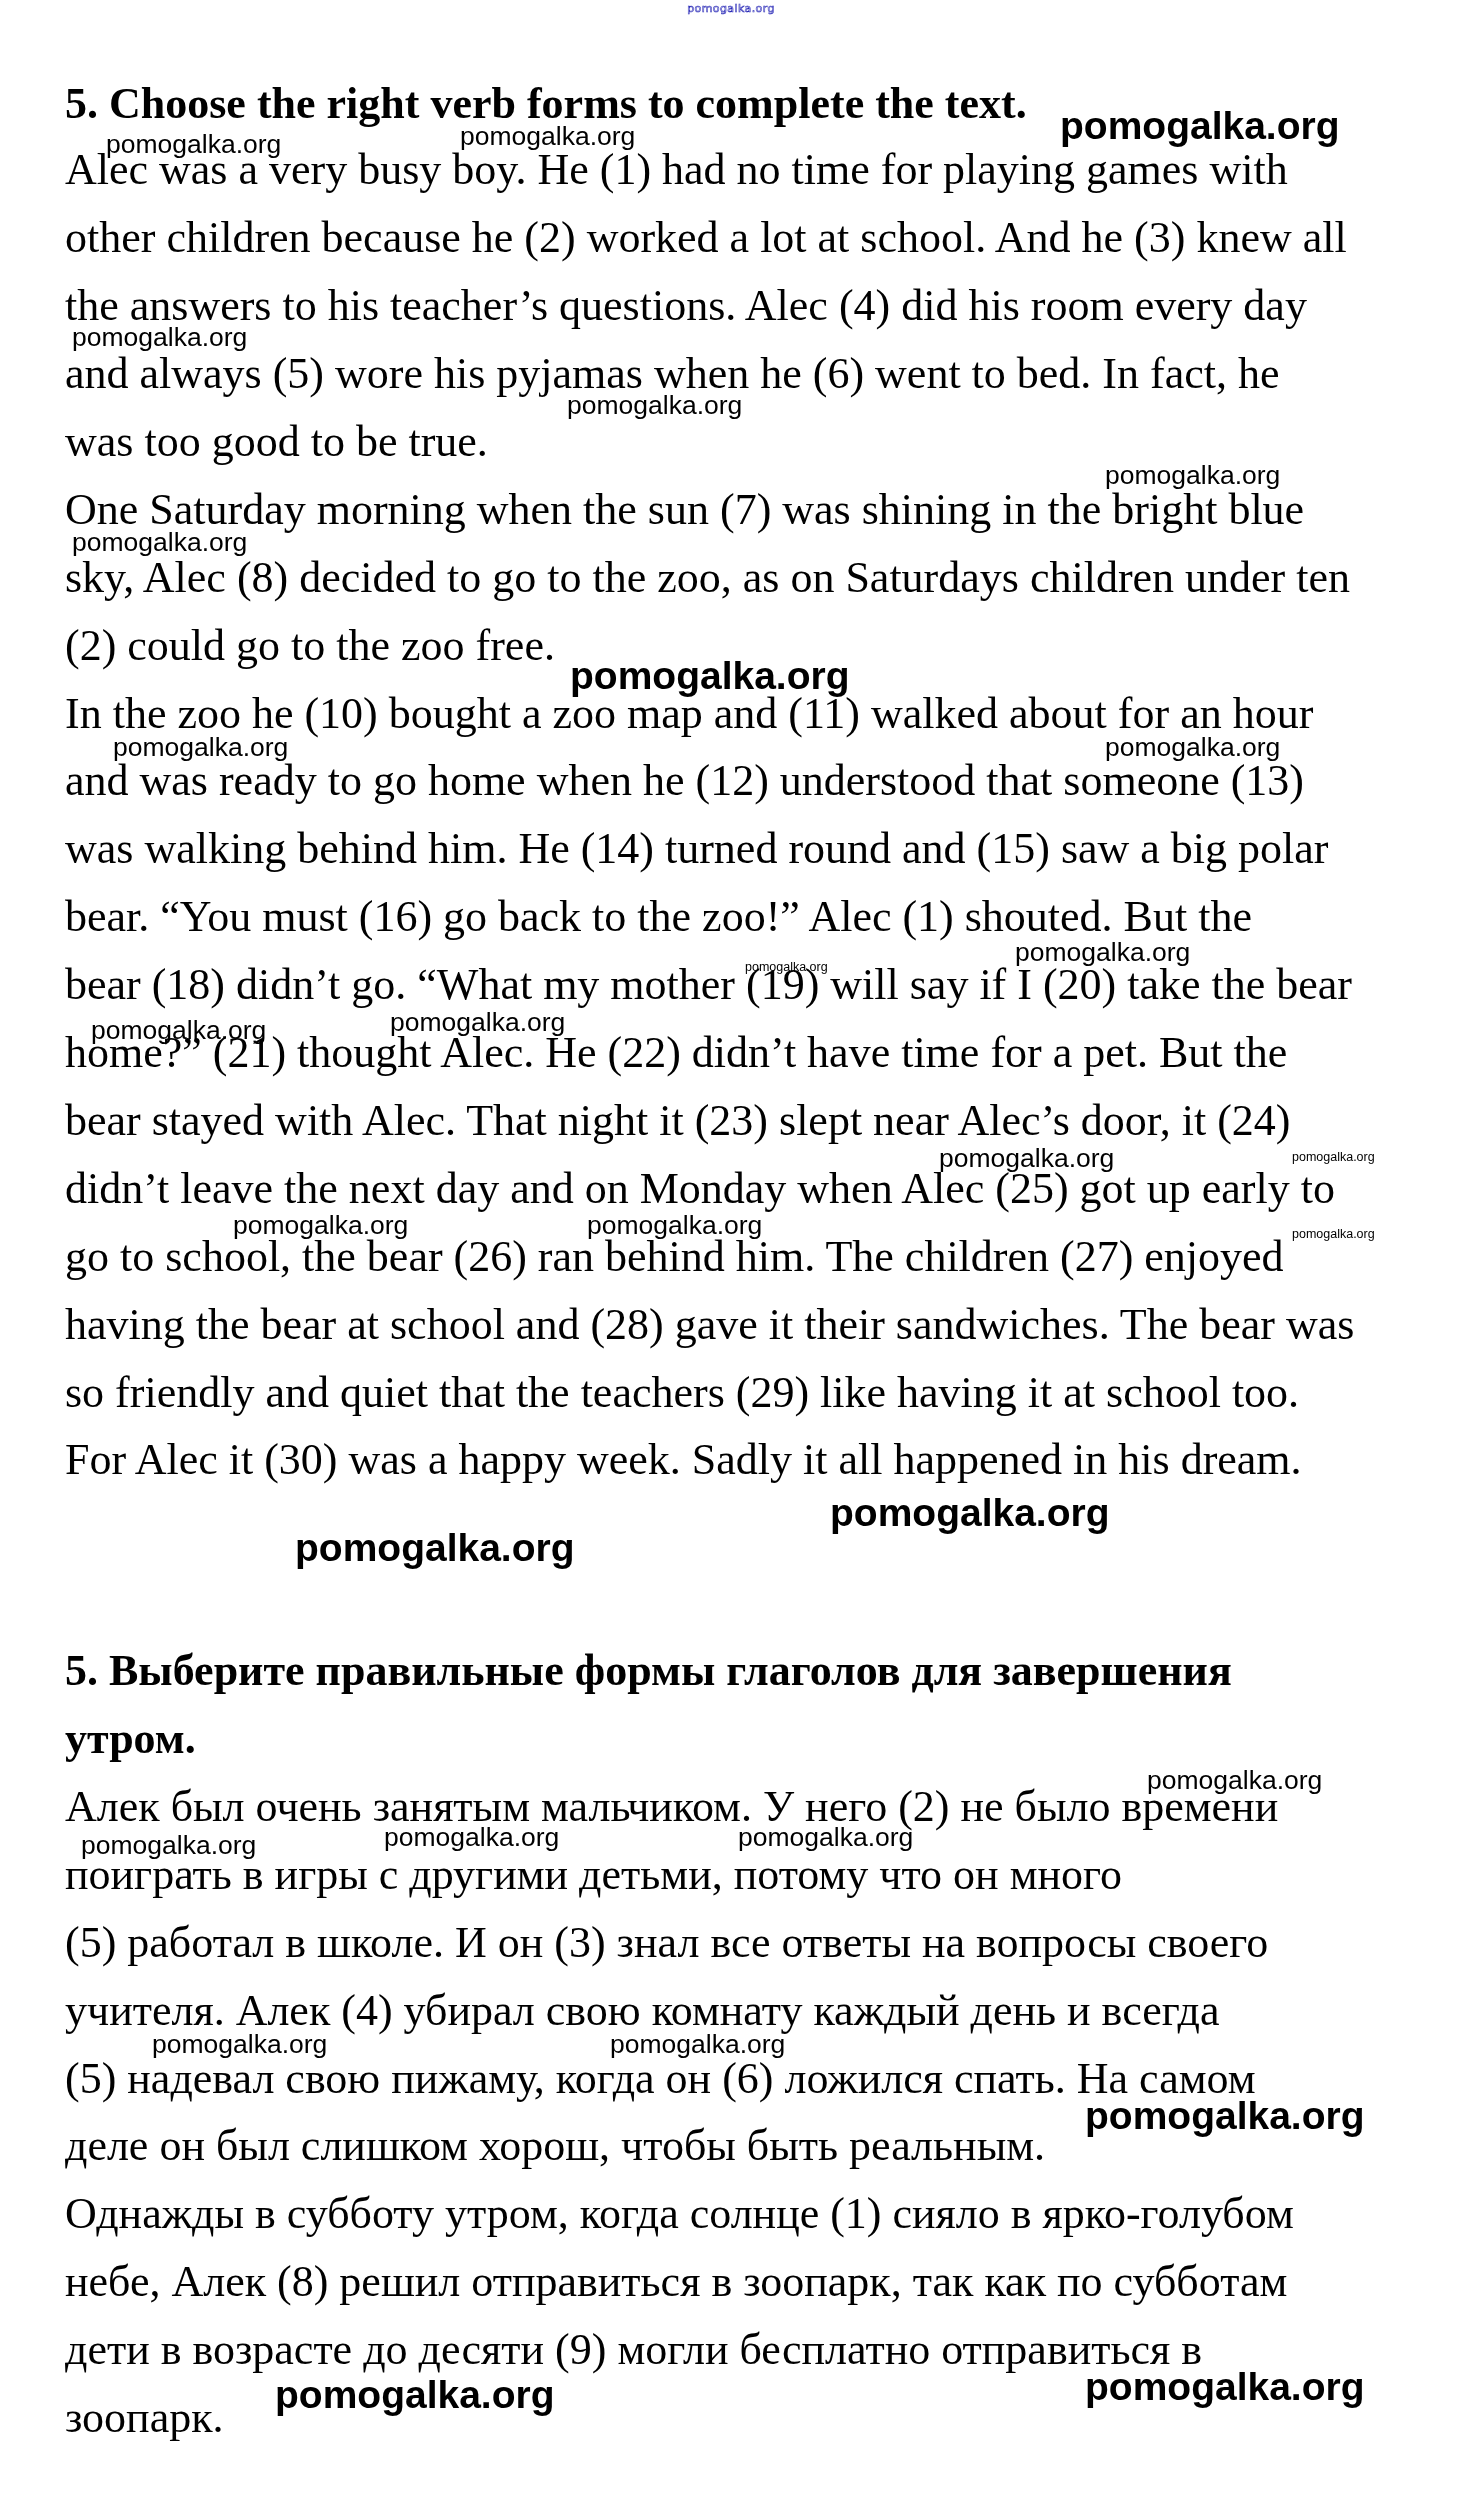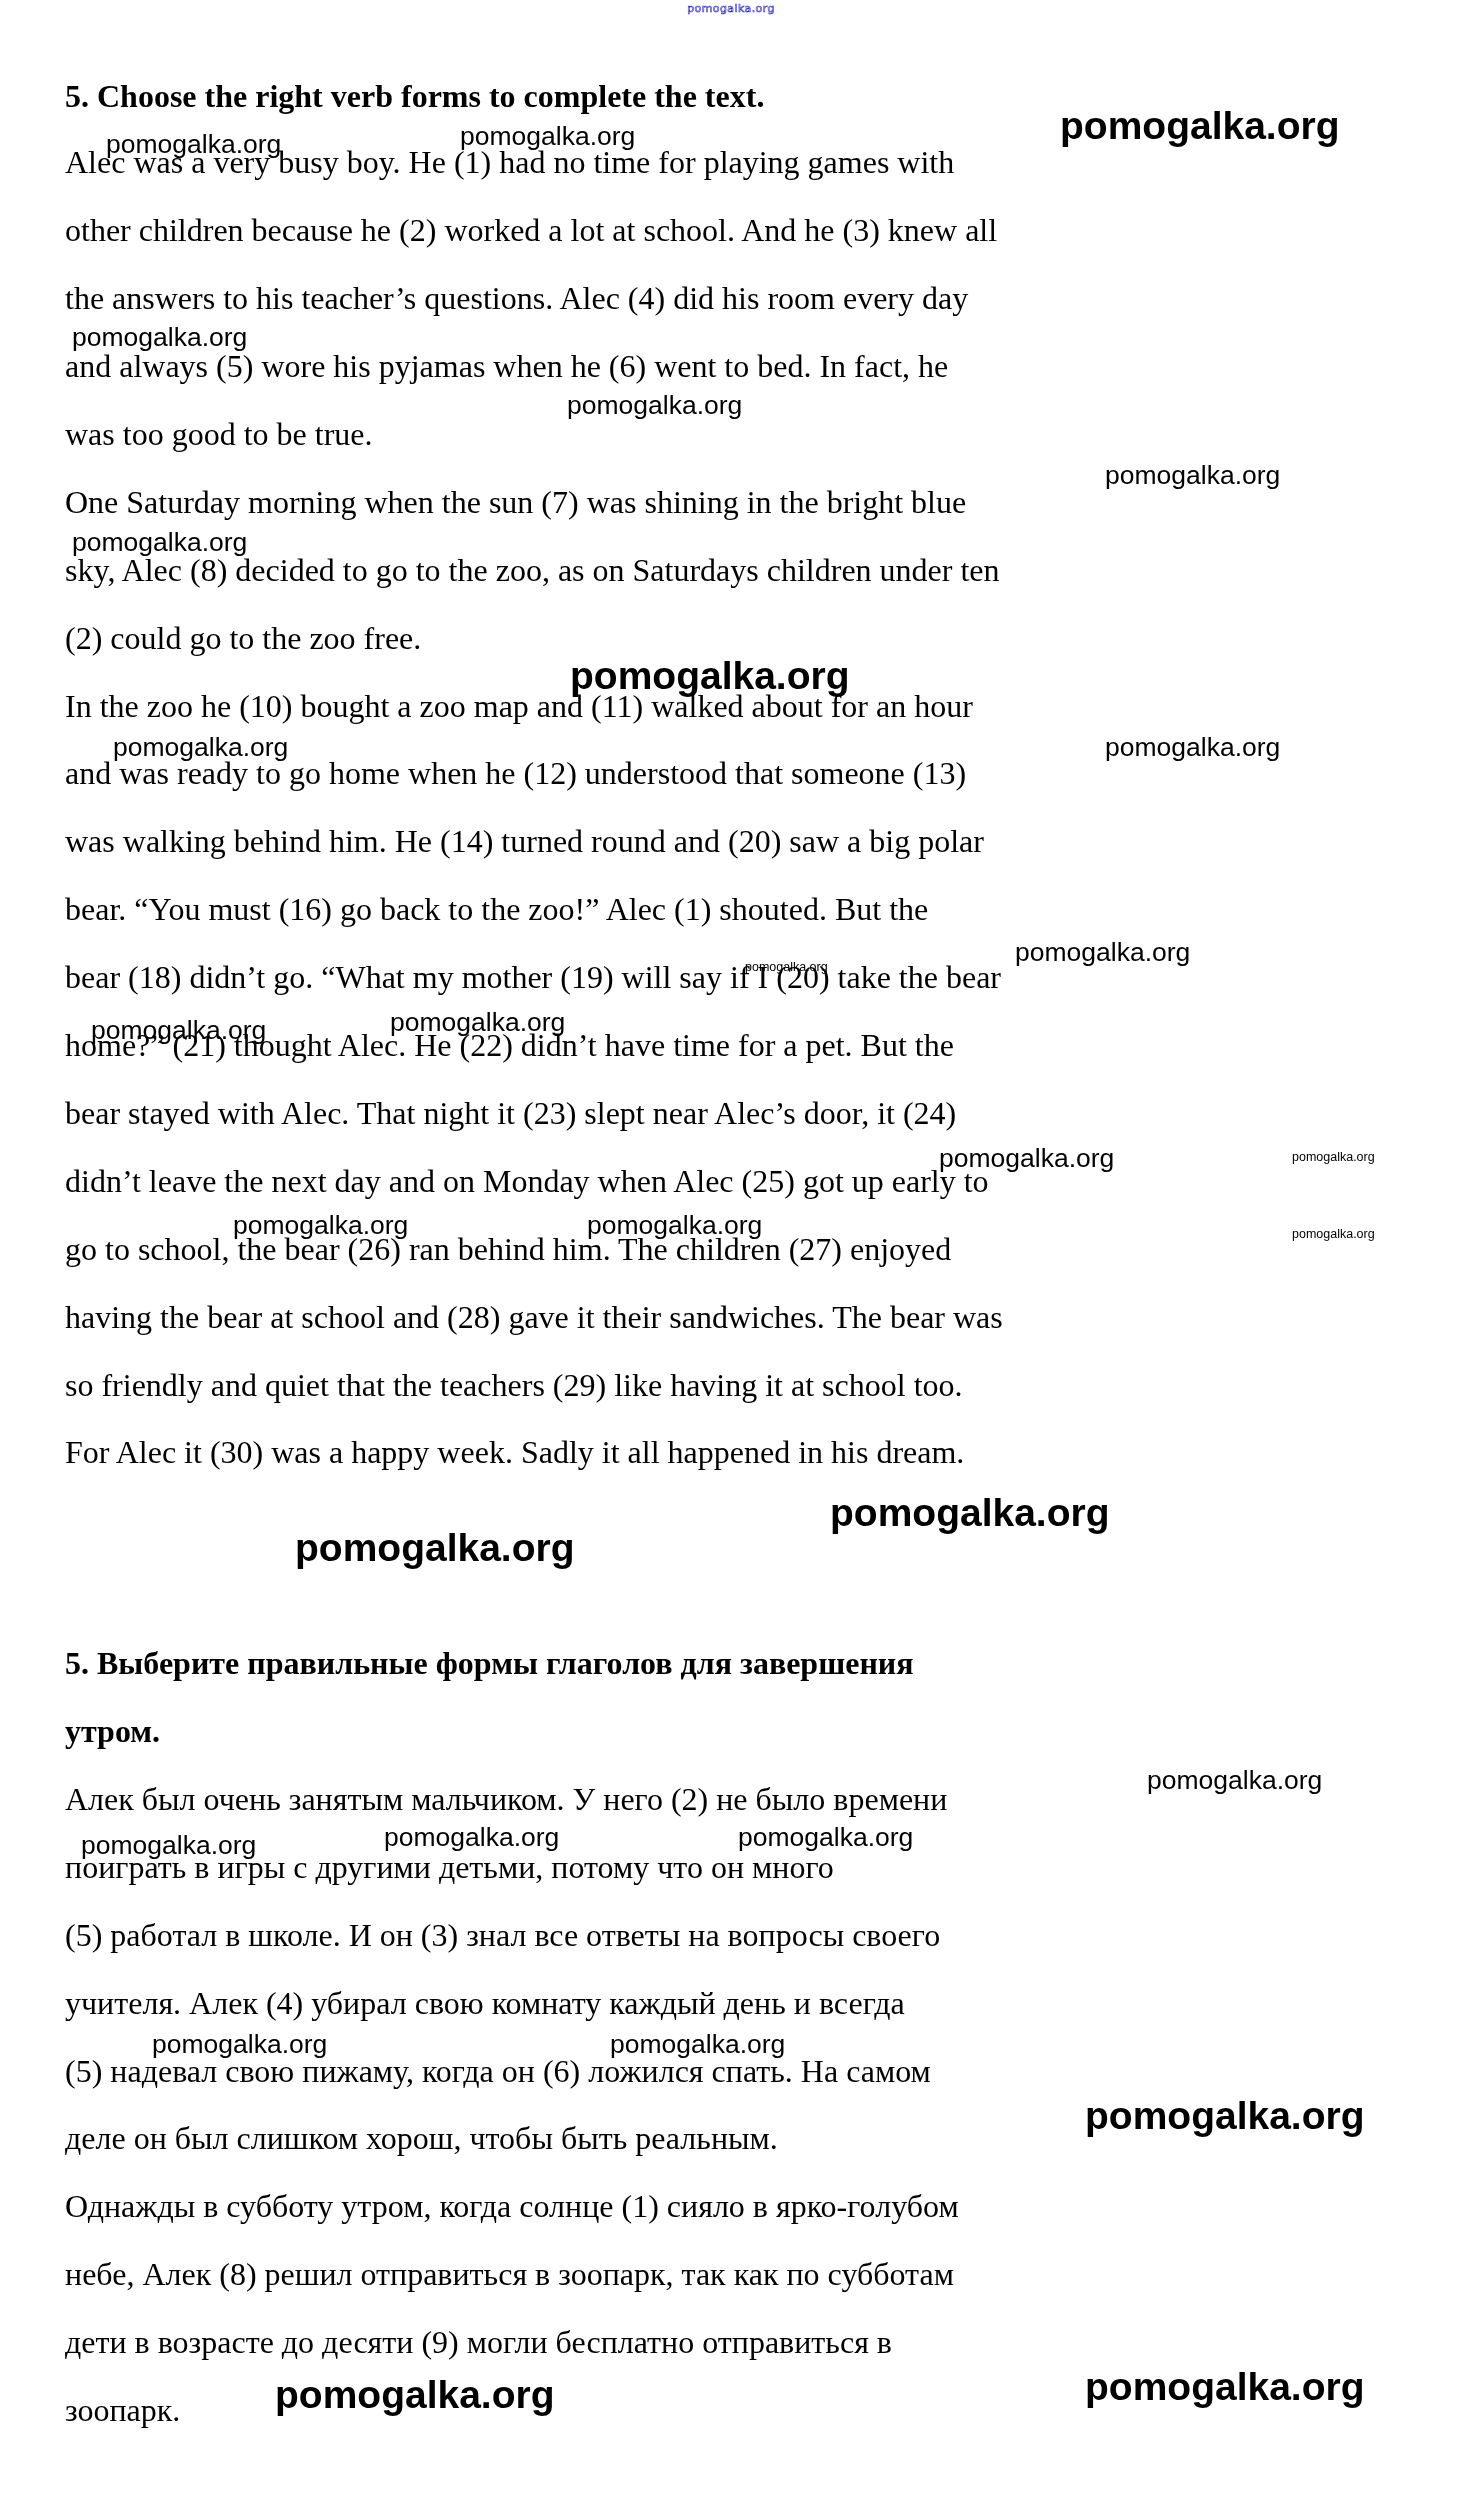--- a/index.html
+++ b/index.html
@@ -5,21 +5,21 @@
   html, body { margin: 0; padding: 0; background: #ffffff; }
   body { width: 1462px; height: 2512px; position: relative; overflow: hidden; }
   .top-mark {
     position: absolute; left: 0; width: 1462px; top: 1.6px; text-align: center;
     font-family: "DejaVu Sans", sans-serif; font-size: 11px; color: #ffffff;
     -webkit-text-stroke: 0.6px #2b2bb8; letter-spacing: 0.4px;
   }
   .doc { position: absolute; left: 65px; top: 0; width: 1358px; }
   .line {
     position: absolute; left: 0; white-space: nowrap;
-    font-family: "Liberation Serif", serif; font-size: 32px; color: #000;
+    font-family: "Liberation Serif", serif; font-size: 44px; color: #000;
     transform-origin: left top;
   }
   .heading { font-weight: bold; }
   .wm {
     position: absolute; white-space: nowrap; color: #000;
     font-family: "Liberation Sans", sans-serif;
   }
   .wm.s { font-size: 26.5px; }
   .wm.l { font-size: 39px; font-weight: bold; }
   .wm.xs { font-size: 12.5px; }
@@ -34,21 +34,21 @@
   <div class="line" style="top:144px">Alec was a very busy boy. He (1) had no time for playing games with</div>
   <div class="line" style="top:212px">other children because he (2) worked a lot at school. And he (3) knew all</div>
   <div class="line" style="top:280px">the answers to his teacher’s questions. Alec (4) did his room every day</div>
   <div class="line" style="top:348px">and always (5) wore his pyjamas when he (6) went to bed. In fact, he</div>
   <div class="line" style="top:416px">was too good to be true.</div>
   <div class="line" style="top:484px">One Saturday morning when the sun (7) was shining in the bright blue</div>
   <div class="line" style="top:552px">sky, Alec (8) decided to go to the zoo, as on Saturdays children under ten</div>
   <div class="line" style="top:620px">(2) could go to the zoo free.</div>
   <div class="line" style="top:688px">In the zoo he (10) bought a zoo map and (11) walked about for an hour</div>
   <div class="line" style="top:755px">and was ready to go home when he (12) understood that someone (13)</div>
-  <div class="line" style="top:823px">was walking behind him. He (14) turned round and (20) saw a big polar</div>
+  <div class="line" style="top:823px">was walking behind him. He (14) turned round and (15) saw a big polar</div>
   <div class="line" style="top:891px">bear. “You must (16) go back to the zoo!” Alec (1) shouted. But the</div>
   <div class="line" style="top:959px">bear (18) didn’t go. “What my mother (19) will say if I (20) take the bear</div>
   <div class="line" style="top:1027px">home?” (21) thought Alec. He (22) didn’t have time for a pet. But the</div>
   <div class="line" style="top:1095px">bear stayed with Alec. That night it (23) slept near Alec’s door, it (24)</div>
   <div class="line" style="top:1163px">didn’t leave the next day and on Monday when Alec (25) got up early to</div>
   <div class="line" style="top:1231px">go to school, the bear (26) ran behind him. The children (27) enjoyed</div>
   <div class="line" style="top:1299px">having the bear at school and (28) gave it their sandwiches. The bear was</div>
   <div class="line" style="top:1367px">so friendly and quiet that the teachers (29) like having it at school too.</div>
   <div class="line" style="top:1434px">For Alec it (30) was a happy week. Sadly it all happened in his dream.</div>
 </div>

